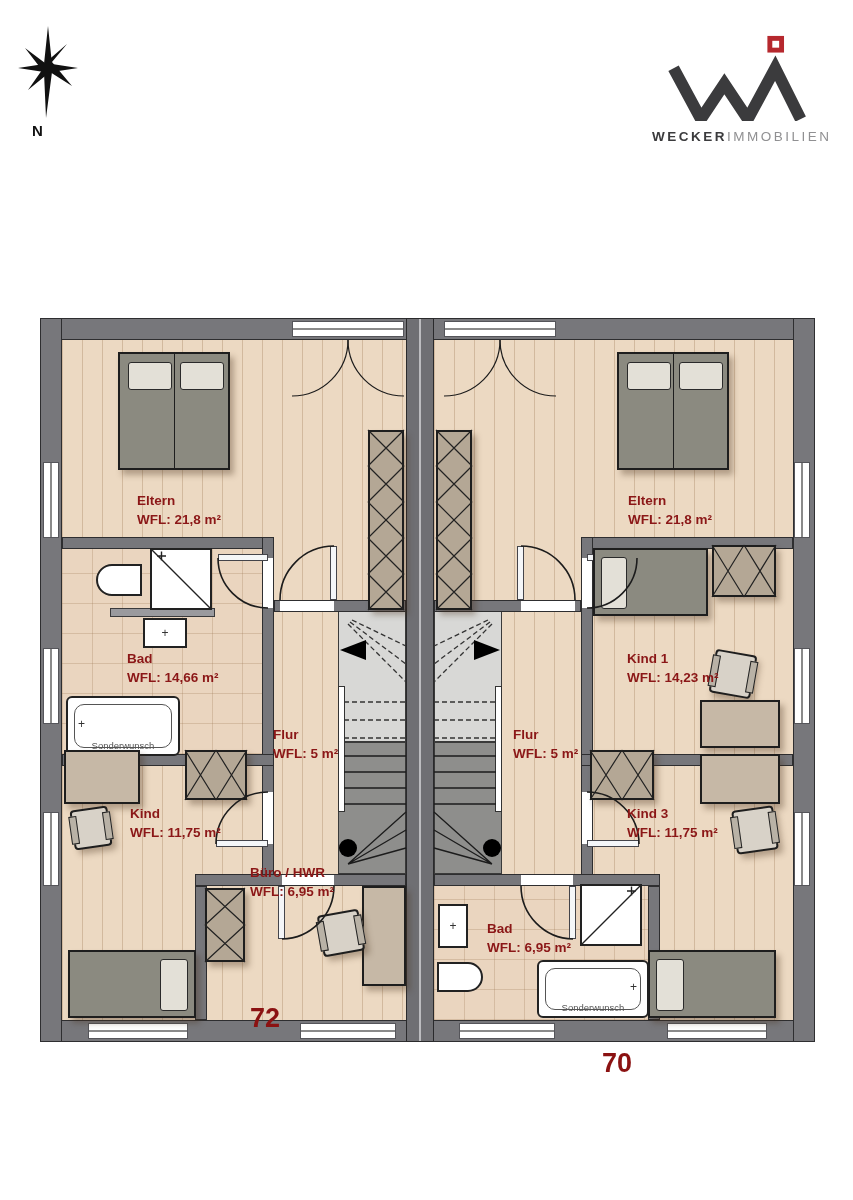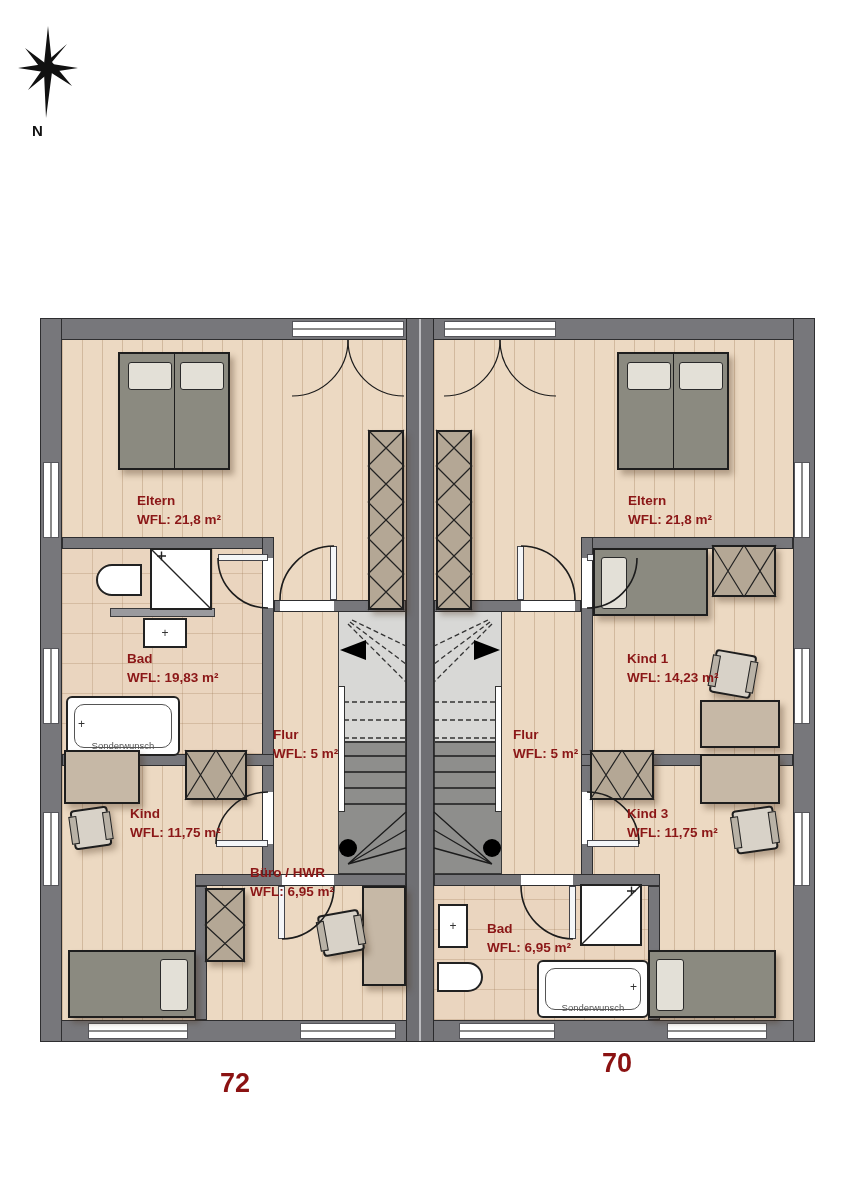--- a/index.html
+++ b/index.html
@@ -57,20 +57,30 @@
 <body>
 
 <div class="page">
 
   <svg class="abs" style="left:12px;top:22px;" width="72" height="100" viewBox="0 0 72 100">
     <polygon points="36,4 40,42 66,46 40,50 34,96 32,50 6,46 32,42" fill="#111"></polygon>
     <polygon points="55,22 40,40 60,64 38,50 16,68 30,48 13,26 33,41" fill="#111"></polygon>
   </svg>
   <div class="compass-n" style="left:32px;top:122px;">N</div>
 
+  <div class="logo">
+    <svg width="150" height="88" viewBox="0 -22 150 90">
+      <path d="M6,14 L34,66 L58,30 L82,66 L110,14 L136,66" fill="none" stroke="#3b3b3d" stroke-width="12"></path>
+      <rect x="102" y="-19" width="17" height="17" fill="#b6282e"></rect>
+      <rect x="107" y="-14" width="7" height="7" fill="#ffffff"></rect>
+    </svg>
+    <div class="logo-text">
+      <span class="logo-bold">WECKER</span><span class="logo-light">IMMOBILIEN</span>
+    </div>
+  </div>
 
   <div class="abs wood" style="left:62px;top:340px;width:344px;height:680px;"></div>
   <div class="abs wood" style="left:434px;top:340px;width:359px;height:680px;"></div>
   <div class="abs tile" style="left:62px;top:549px;width:200px;height:205px;"></div>
   <div class="abs tile" style="left:434px;top:886px;width:214px;height:134px;"></div>
 
   <div class="abs stair-u" style="left:338px;top:610px;width:68px;height:132px;"></div>
   <div class="abs stair-l" style="left:338px;top:742px;width:68px;height:132px;"></div>
   <div class="abs stair-u" style="left:434px;top:610px;width:68px;height:132px;"></div>
   <div class="abs stair-l" style="left:434px;top:742px;width:68px;height:132px;"></div>
@@ -235,21 +245,21 @@
   <div class="rlbl" style="left:137px;top:492px;">
     <div>Eltern</div>
     <div>WFL: 21,8 m²</div>
   </div>
   <div class="rlbl" style="left:628px;top:492px;">
     <div>Eltern</div>
     <div>WFL: 21,8 m²</div>
   </div>
   <div class="rlbl" style="left:127px;top:650px;">
     <div>Bad</div>
-    <div>WFL: 19,83 m²</div>
+    <div>WFL: 14,66 m²</div>
   </div>
   <div class="rlbl" style="left:627px;top:650px;">
     <div>Kind 1</div>
     <div>WFL: 14,23 m²</div>
   </div>
   <div class="rlbl" style="left:273px;top:726px;">
     <div>Flur</div>
     <div>WFL: 5 m²</div>
   </div>
   <div class="rlbl" style="left:513px;top:726px;">
@@ -266,16 +276,16 @@
   </div>
   <div class="rlbl" style="left:250px;top:864px;">
     <div>Büro / HWR</div>
     <div>WFL: 6,95 m²</div>
   </div>
   <div class="rlbl" style="left:487px;top:920px;">
     <div>Bad</div>
     <div>WFL: 6,95 m²</div>
   </div>
 
-  <div class="unitnum" style="left:190px;top:1068px;">72</div>
+  <div class="unitnum" style="left:190px;top:1003px;text-align:right;">72</div>
   <div class="unitnum" style="left:572px;top:1048px;">70</div>
 
 </div>
 
 </body></html>

